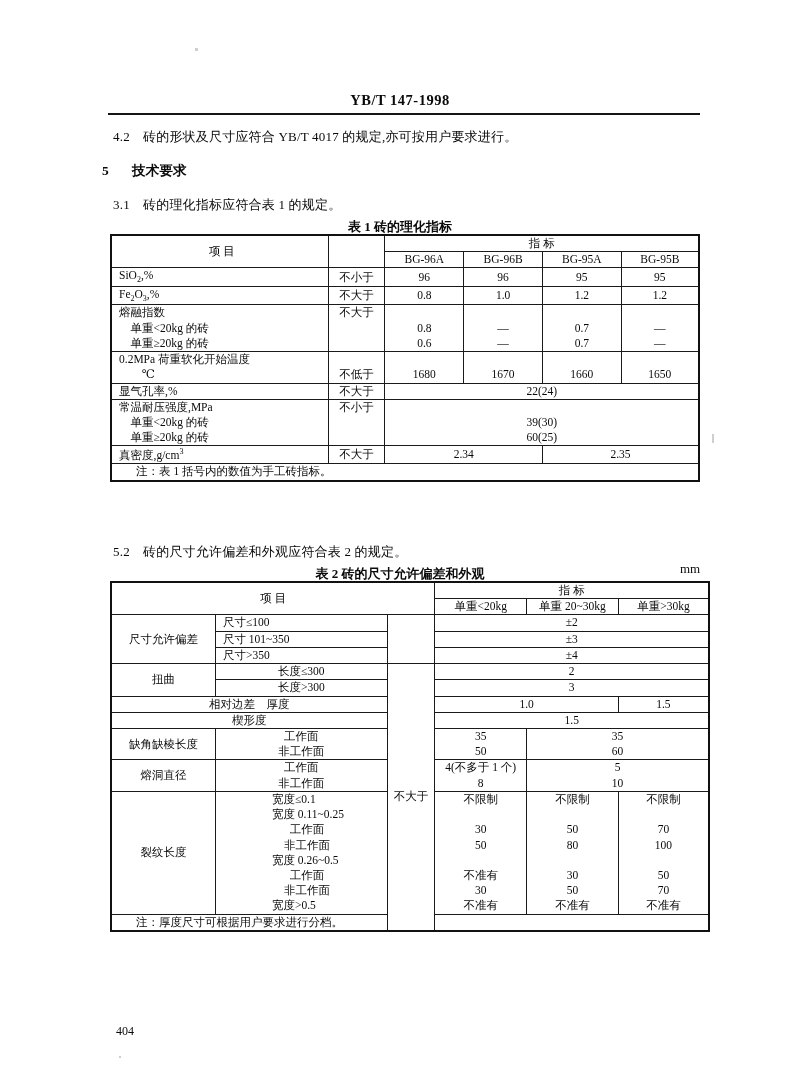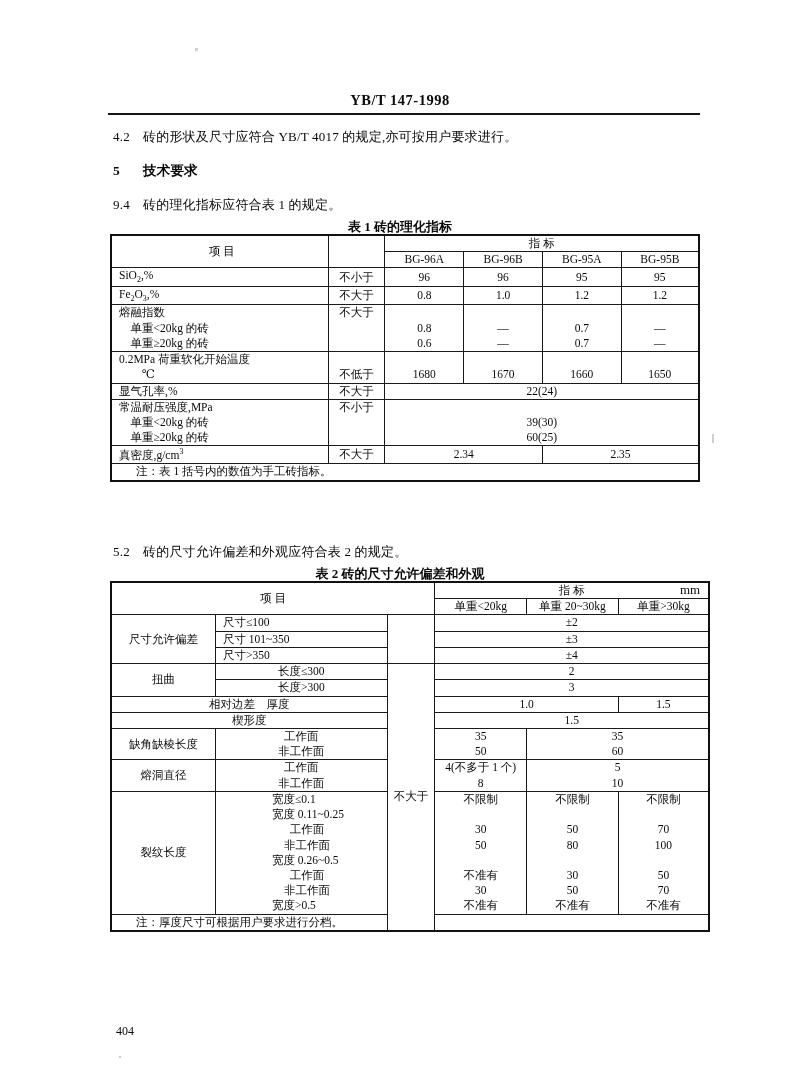--- a/index.html
+++ b/index.html
@@ -95,26 +95,26 @@
 
     <div class="std-no">
       <b>YB/T 147-1998</b>
     </div>
     <div class="hrule"></div>
 
     <div class="para" style="left:113px; top:128px;">
       <span class="p-num">4.2</span><span>砖的形状及尺寸应符合 YB/T 4017 的规定,亦可按用户要求进行。</span>
     </div>
 
-    <div class="para sec-title" style="left:113px; top:162px;">
+    <div class="para sec-title" style="left:102px; top:162px;">
       <span class="p-num">5</span><span>技术要求</span>
     </div>
 
     <div class="para" style="left:113px; top:196px;">
-      <span class="p-num">9.4</span><span>砖的理化指标应符合表 1 的规定。</span>
+      <span class="p-num">3.1</span><span>砖的理化指标应符合表 1 的规定。</span>
     </div>
 
     <div class="tbl-caption" style="left:0; right:0; top:218px;">表 1  砖的理化指标</div>
 
     <table class="doc outer" style="left:110px; top:234px; width:590px;">
       <colgroup>
         <col style="width:218px">
           <col style="width:57px">
         <col style="width:79px">
           <col style="width:79px">
@@ -226,21 +226,21 @@
           <td colspan="6" class="t-note">注：表 1 括号内的数值为手工砖指标。</td>
         </tr>
       </tbody>
     </table>
 
     <div class="para" style="left:113px; top:543px;">
       <span class="p-num">5.2</span><span>砖的尺寸允许偏差和外观应符合表 2 的规定。</span>
     </div>
 
     <div class="tbl-caption" style="left:0; right:0; top:565px;">表 2  砖的尺寸允许偏差和外观</div>
-    <div class="unit-mm" style="left:680px; top:582px;">mm</div>
+    <div class="unit-mm" style="left:680px; top:561px;">mm</div>
 
     <table class="doc outer" style="left:110px; top:581px; width:600px;">
       <colgroup>
         <col style="width:105px">
           <col style="width:172px">
           <col style="width:48px">
         <col style="width:92px">
           <col style="width:92px">
           <col style="width:91px">
       </colgroup>

